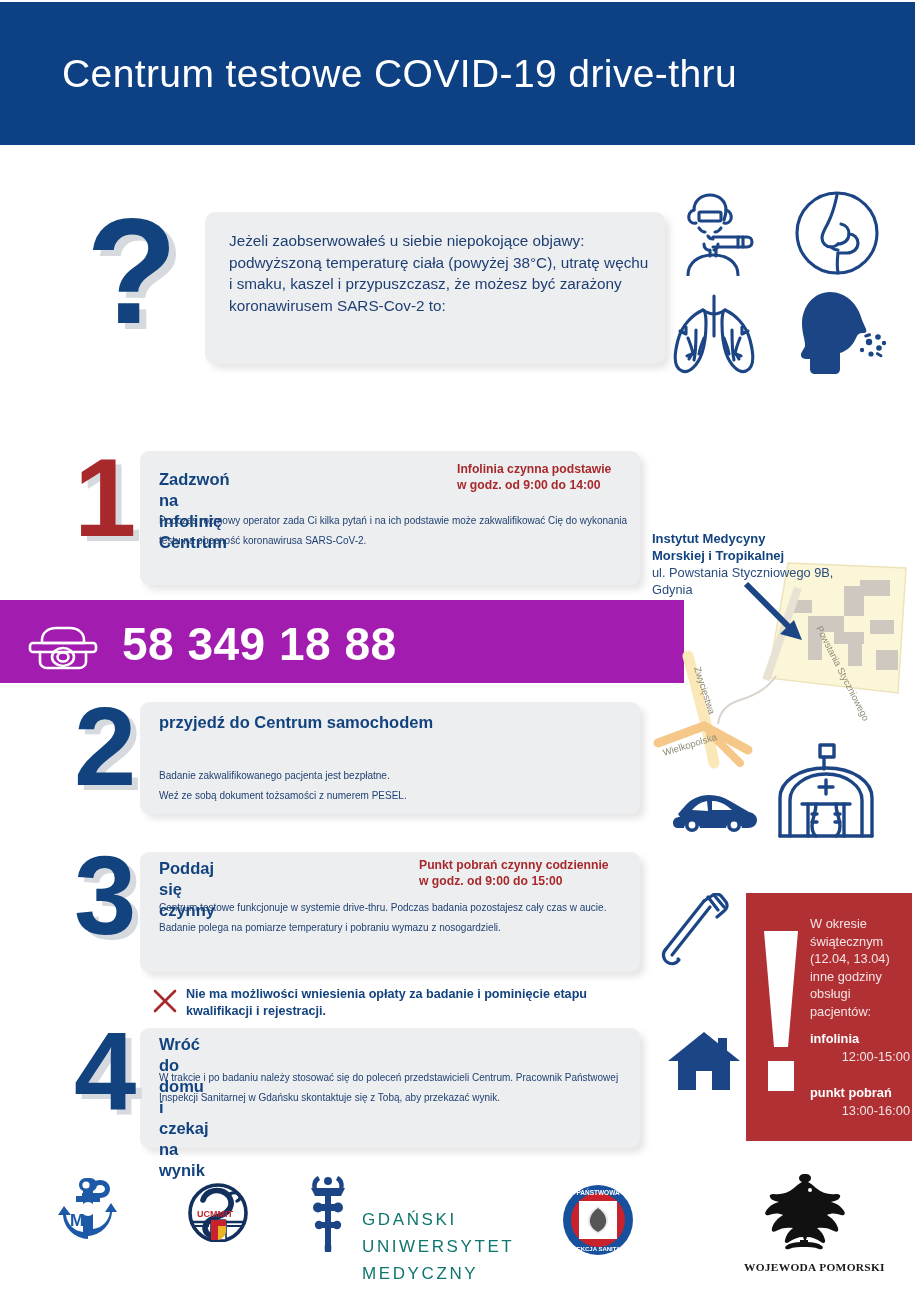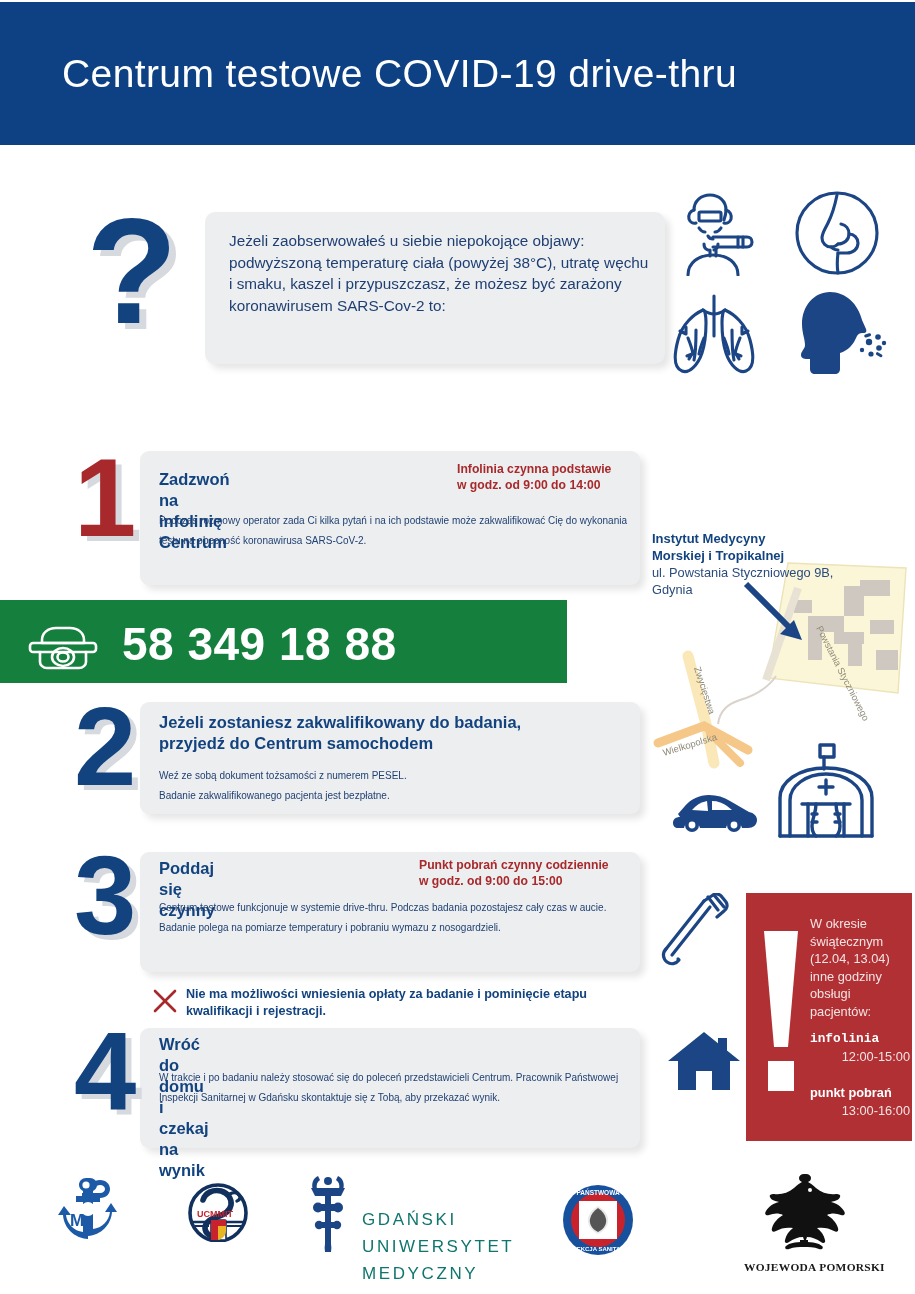--- a/index.html
+++ b/index.html
@@ -59,22 +59,22 @@
   .step-body{
     position:absolute;font-size:10px;line-height:19.5px;color:#1f4072;
   }
   .step-hours{
     position:absolute;font-size:12.2px;font-weight:700;color:#a8292b;
     line-height:16px;text-align:left;
   }
 
   
   .phone-banner{
-    position:absolute;left:0;top:600px;width:567px;height:83px;
-    background:#15803d;
+    position:absolute;left:0;top:600px;width:684px;height:83px;
+    background:#a21caf;
   }
   .phone-num{
     position:absolute;left:122px;top:17px;
     font-size:46px;font-weight:700;color:#ffffff;letter-spacing:0.5px;
     white-space:nowrap;
   }
   .phone-ic{position:absolute;left:28px;top:26px;}
 
   
   .note-x{position:absolute;left:152px;top:988px;}
@@ -241,26 +241,25 @@
         </g>
       </svg>
     </div>
     <div class="phone-num">58 349 18 88</div>
   </div>
 
   <div class="step">
     <div class="step-card" style="left:140px;top:702px;width:500px;height:112px;"></div>
     <div class="step-num" style="left:74px;top:697px;">2</div>
     <div class="step-title" style="left:159px;top:712px;width:470px;">
-      <div>Jeżeli zostaniesz zakwalifikowany do badania,</div>
       <div>przyjedź do Centrum samochodem</div>
     </div>
     <div class="step-body" style="left:159px;top:766px;width:470px;">
+      <div>Badanie zakwalifikowanego pacjenta jest bezpłatne.</div>
       <div>Weź ze sobą dokument tożsamości z numerem PESEL.</div>
-      <div>Badanie zakwalifikowanego pacjenta jest bezpłatne.</div>
     </div>
   </div>
 
   <div class="step">
     <div class="step-card" style="left:140px;top:852px;width:500px;height:120px;"></div>
     <div class="step-num" style="left:74px;top:846px;">3</div>
     <div class="step-title" style="left:159px;top:858px;">Poddaj się czynny</div>
     <div class="step-hours" style="left:419px;top:857px;width:215px;">
       <div>Punkt pobrań czynny codziennie</div>
       <div>w godz. od 9:00 do 15:00</div>
@@ -374,21 +373,21 @@
   </div>
 
   <div class="warnbox">
     <div class="excl">
       <svg width="44" height="170" viewBox="0 0 44 170">
         <polygon points="4,2 38,2 28,118 14,118" fill="#ffffff"></polygon>
         <rect x="8" y="132" width="26" height="30" fill="#ffffff"></rect>
       </svg>
     </div>
     <div class="warn-top">W okresie świątecznym (12.04, 13.04) inne godziny obsługi pacjentów:</div>
-    <div class="warn-lbl" style="top:138px;font-family:Liberation Mono, monospace;">infolinia</div>
+    <div class="warn-lbl" style="top:138px;">infolinia</div>
     <div class="warn-val" style="top:156px;">12:00-15:00</div>
     <div class="warn-lbl" style="top:192px;">punkt pobrań</div>
     <div class="warn-val" style="top:210px;">13:00-16:00</div>
   </div>
 
   <div class="logos">
 
     <div class="logo" style="left:58px;top:8px;">
       <svg width="60" height="68" viewBox="0 0 60 68">
         <g fill="#1c5aa8">

